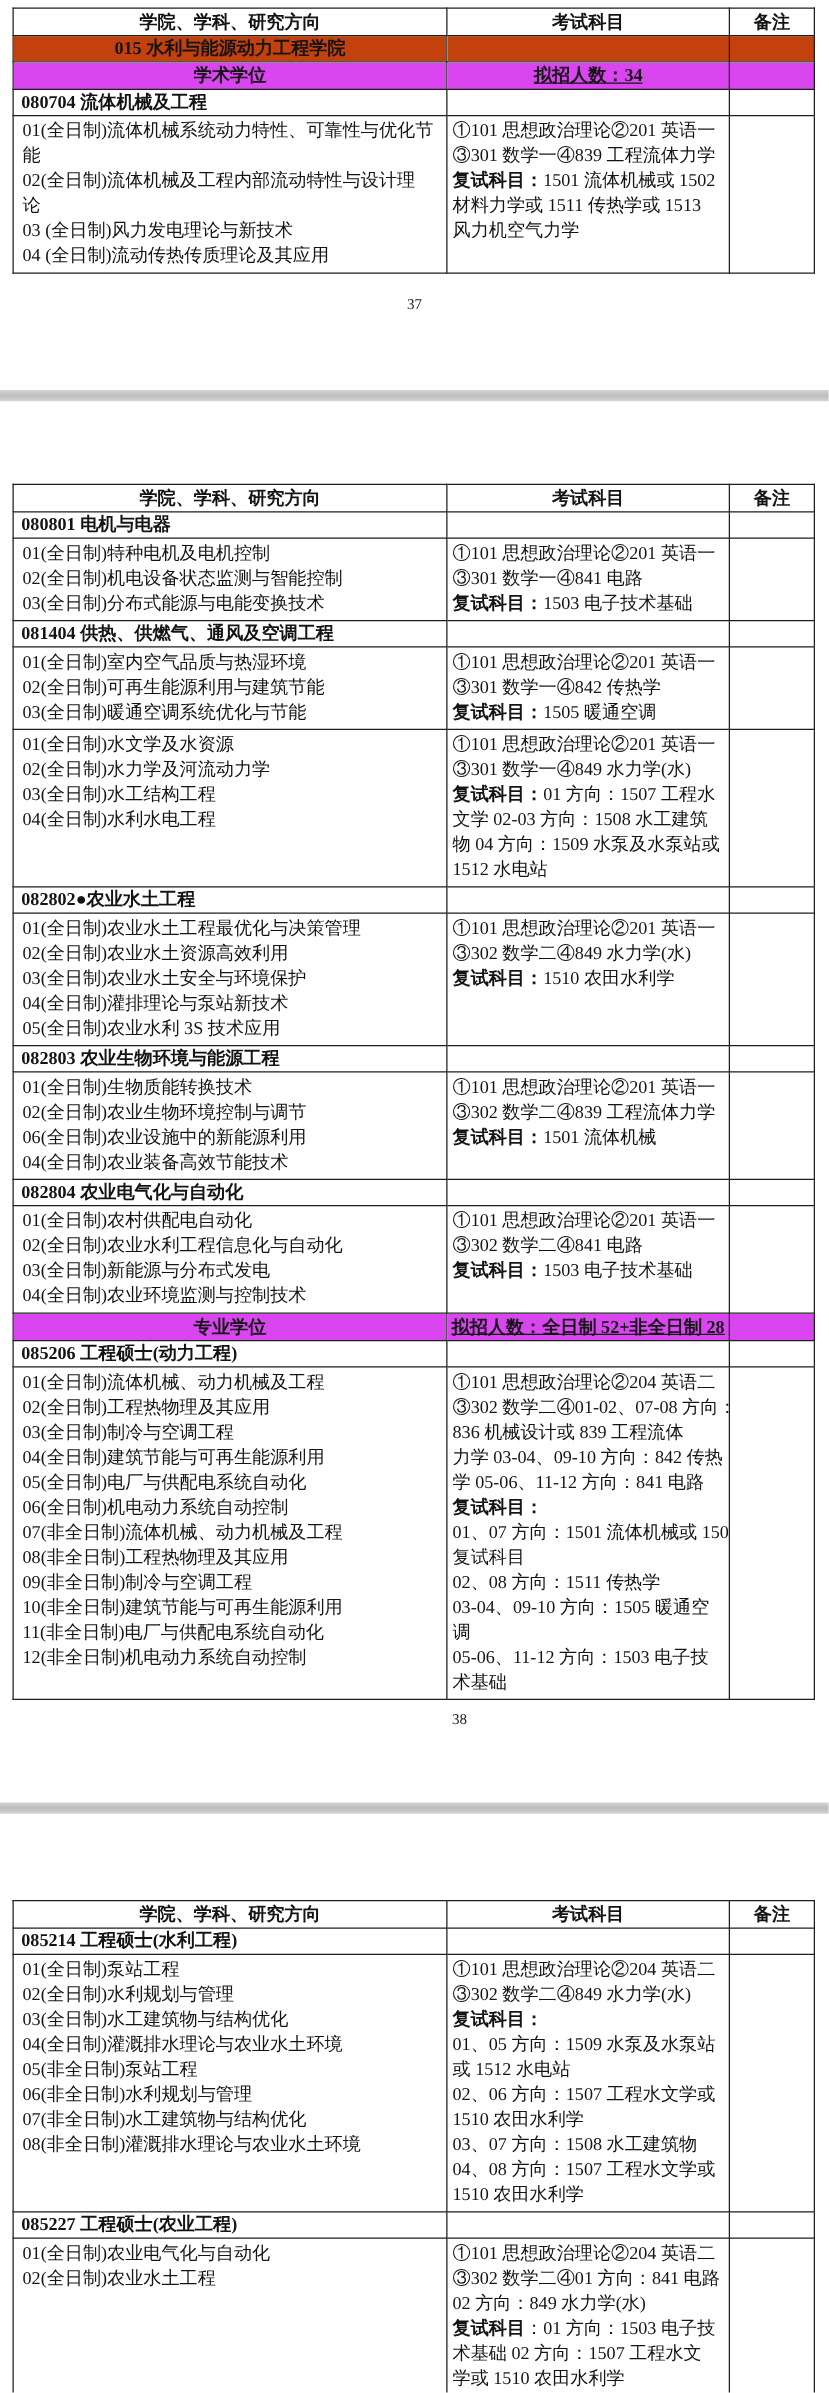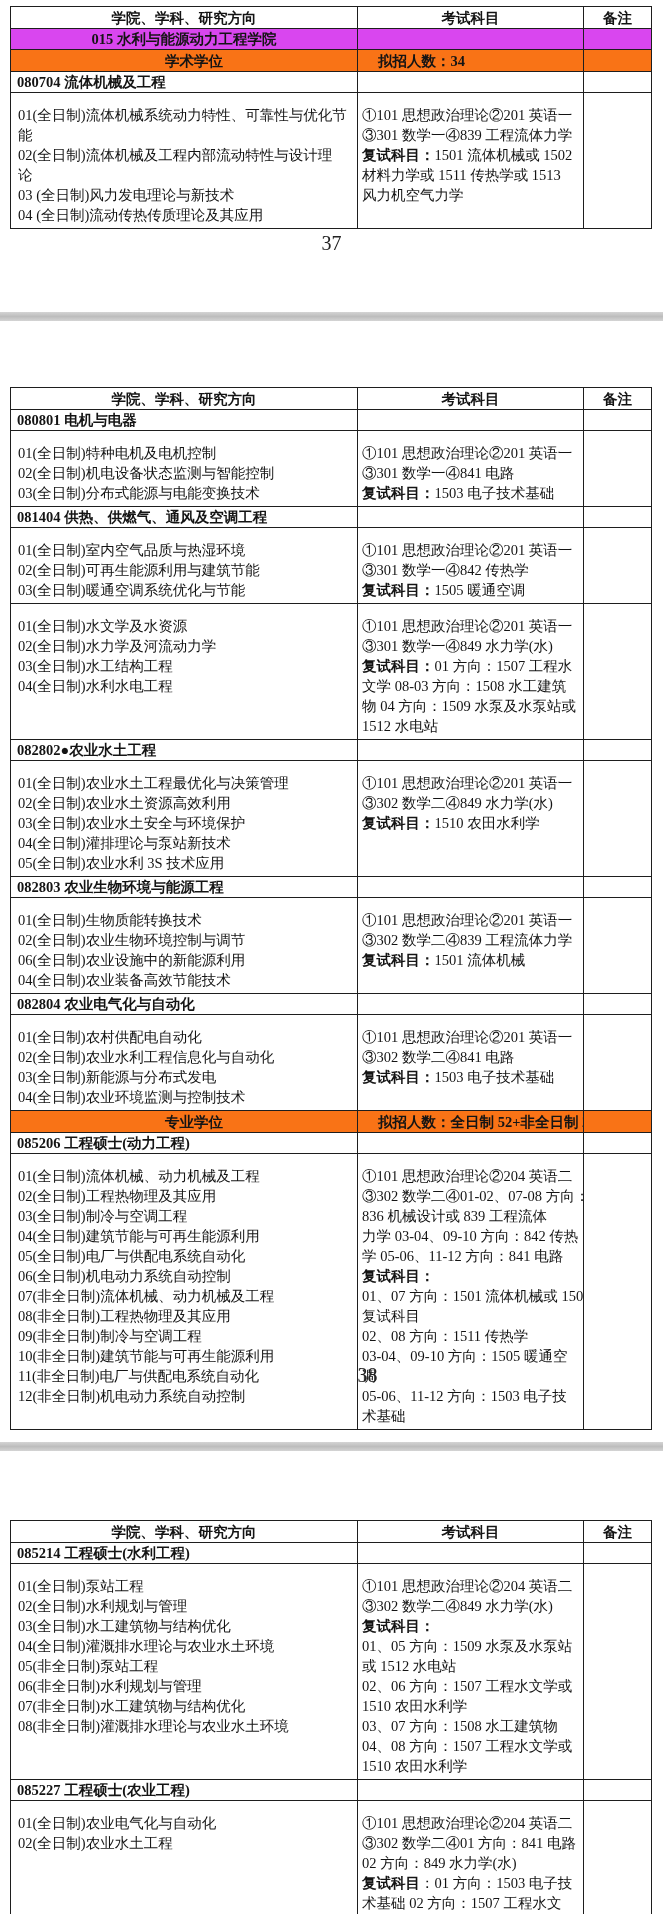--- a/index.html
+++ b/index.html
@@ -10,33 +10,33 @@
   }
   .page-table {
     position: absolute; left: 10px;
     border-collapse: collapse; table-layout: fixed; width: 641px;
   }
   .page-table td {
     border: 1px solid #1e1e1e; padding: 0; vertical-align: top;
     font-size: 14.5px; line-height: 20px; white-space: nowrap; overflow: hidden;
   }
   .row-head td { height: 21px; text-align: center; font-weight: bold; vertical-align: middle; }
-  .row-college td { height: 19px; background: #d946ef; font-weight: bold; text-align: center; vertical-align: middle; }
-  .row-degree td { height: 21px; background: #f97316; font-weight: bold; text-align: center; vertical-align: middle; padding-left: 20px; }
+  .row-college td { height: 19px; background: #c2410c; font-weight: bold; text-align: center; vertical-align: middle; }
+  .row-degree td { height: 21px; background: #d946ef; font-weight: bold; text-align: center; vertical-align: middle; }
   .row-disc td { height: 20px; font-weight: bold; vertical-align: middle; }
   .row-disc td.c1 { padding-left: 6px; }
-  .row-content td { padding-top: 12px; padding-bottom: 3px; }
+  .row-content td { padding-top: 2px; padding-bottom: 3px; }
   .row-content td.c1 { padding-left: 7px; }
   .row-content td.c2 { padding-left: 4px; }
-  .row-degree td.c2 { text-align: left; }
+  .row-degree td.c2 { text-align: center; text-decoration: underline; }
   .line { display: block; height: 20px; }
   .bold { font-weight: bold; }
   .page-number {
     position: absolute; left: 0; width: 663px; text-align: center;
-    font-size: 20px; line-height: 18px; color: #222;
+    font-size: 12px; line-height: 18px; color: #222;
   }
   .page-sep {
     position: absolute; left: 0; width: 663px; height: 9px;
     background: linear-gradient(#d4d4d4, #bdbdbd 50%, #d4d4d4);
   }
 </style>
 </head>
 <body>
 
 <table class="page-table" style="top:6px;">
@@ -141,21 +141,21 @@
         <td class="c1">
           <span class="line">01(全日制)水文学及水资源</span>
           <span class="line">02(全日制)水力学及河流动力学</span>
           <span class="line">03(全日制)水工结构工程</span>
           <span class="line">04(全日制)水利水电工程</span>
         </td>
         <td class="c2">
           <span class="line"><span>①101 思想政治理论②201 英语一</span></span>
           <span class="line"><span>③301 数学一④849 水力学(水)</span></span>
           <span class="line"><span class="bold">复试科目：</span><span>01 方向：1507 工程水</span></span>
-          <span class="line"><span>文学 08-03 方向：1508 水工建筑</span></span>
+          <span class="line"><span>文学 02-03 方向：1508 水工建筑</span></span>
           <span class="line"><span>物 04 方向：1509 水泵及水泵站或</span></span>
           <span class="line"><span>1512 水电站</span></span>
         </td>
         <td class="c3"></td>
       </tr>
       <tr class="row-disc">
         <td class="c1">082802●农业水土工程</td>
         <td class="c2"></td>
         <td class="c3"></td>
       </tr>

